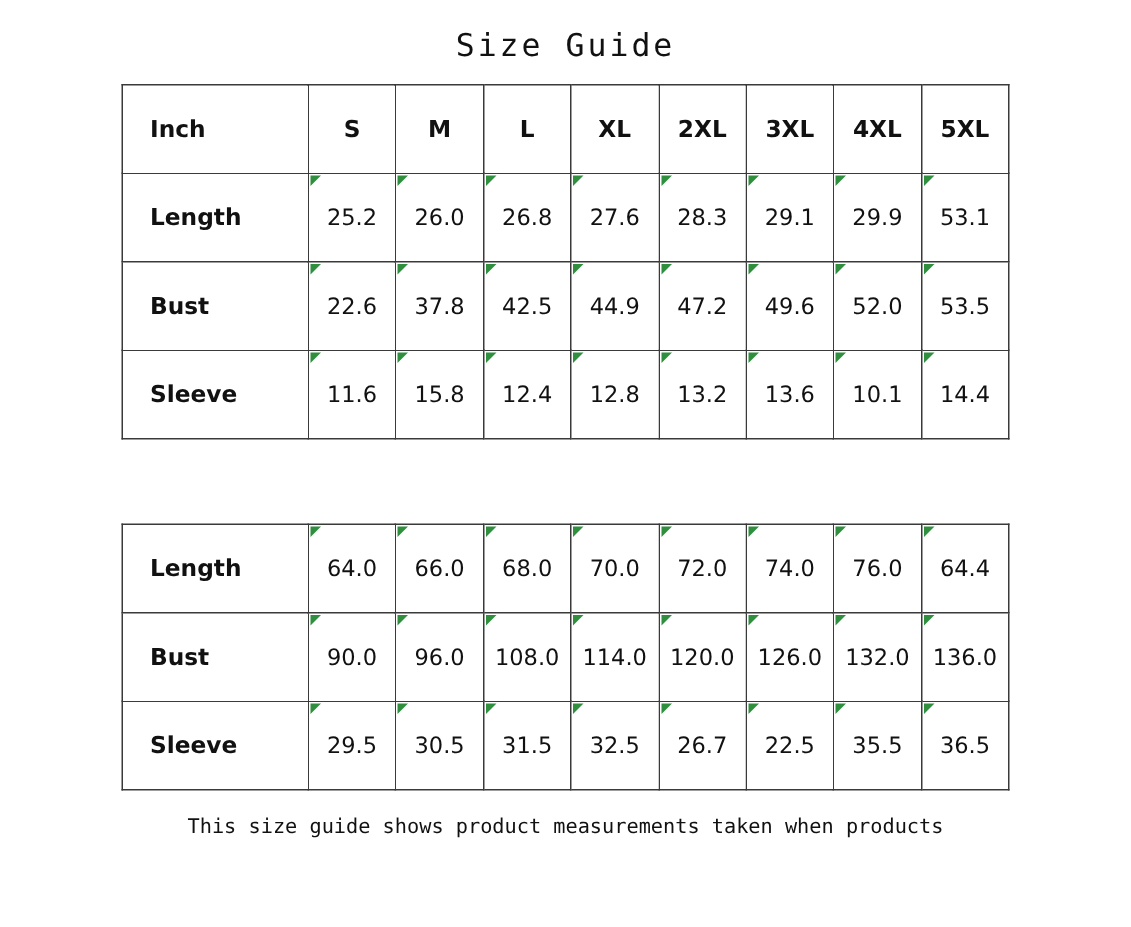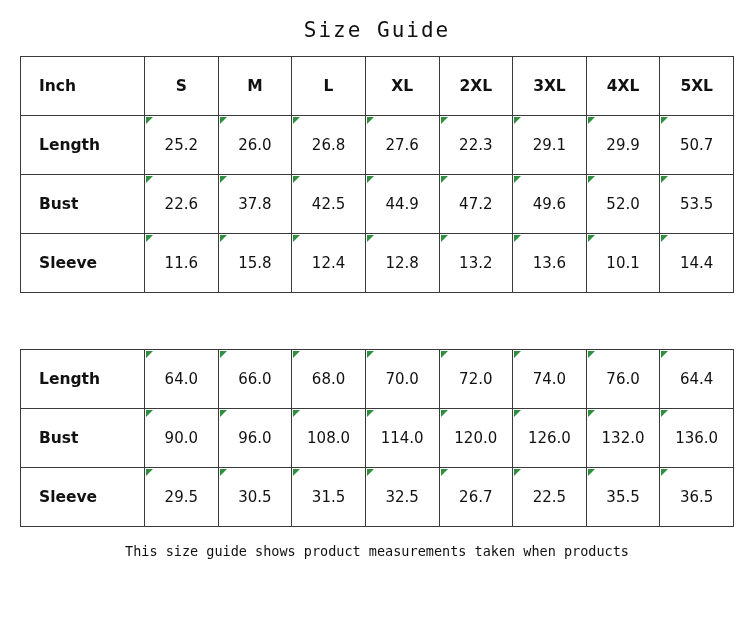--- a/index.html
+++ b/index.html
@@ -25,21 +25,21 @@
     text-align: center;
     font-family: "DejaVu Sans Mono", monospace;
     font-size: 21px;
     letter-spacing: 2px;
     color: #111111;
     padding-top: 18px;
     padding-bottom: 14px;
   }
   table.size-table {
     border-collapse: collapse;
-    width: 714px;
+    width: 592px;
     margin: 0 auto;
     table-layout: fixed;
   }
   table.size-table td {
     border: 1px solid #3a3a3a;
     height: 56px;
     text-align: center;
     vertical-align: middle;
     font-family: "DejaVu Sans", sans-serif;
     font-size: 15px;
@@ -101,24 +101,24 @@
         <td class="head-size">3XL</td>
         <td class="head-size">4XL</td>
         <td class="head-size">5XL</td>
       </tr>
       <tr>
         <td class="row-label first-col">Length</td>
         <td class="mark">25.2</td>
         <td class="mark">26.0</td>
         <td class="mark">26.8</td>
         <td class="mark">27.6</td>
-        <td class="mark">22.3</td>
+        <td class="mark">28.3</td>
         <td class="mark">29.1</td>
         <td class="mark">29.9</td>
-        <td class="mark">50.7</td>
+        <td class="mark">53.1</td>
       </tr>
       <tr>
         <td class="row-label first-col">Bust</td>
         <td class="mark">22.6</td>
         <td class="mark">37.8</td>
         <td class="mark">42.5</td>
         <td class="mark">44.9</td>
         <td class="mark">47.2</td>
         <td class="mark">49.6</td>
         <td class="mark">52.0</td>

